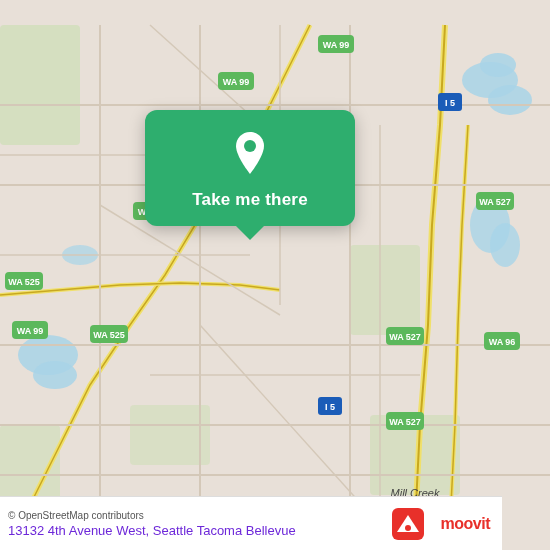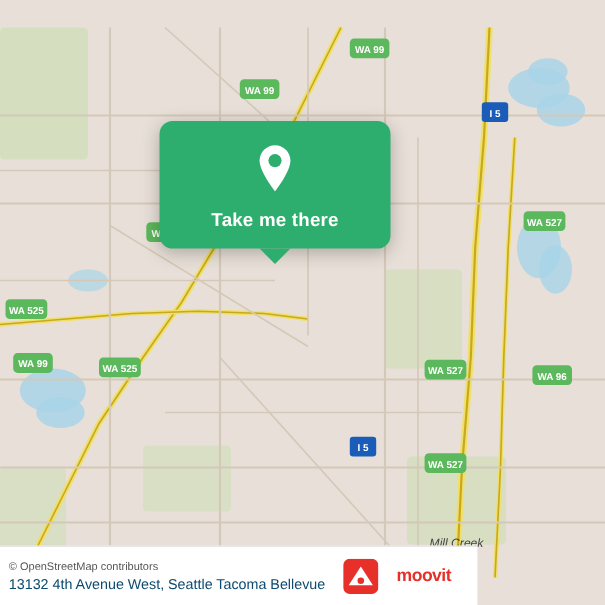--- a/index.html
+++ b/index.html
@@ -66,46 +66,46 @@
       font-size: 17px;
       font-weight: 600;
       text-align: left;
       letter-spacing: 0.2px;
     }
 
     
     .bottom-bar {
       position: absolute;
       bottom: 0; left: 0;
-      width: 434px;
+      width: 502px;
       height: 54px;
       background: white;
       display: flex;
       align-items: center;
       justify-content: space-between;
-      padding: 0 24px 0 8px;
+      padding: 0 12px 0 8px;
       border-top: 1px solid #ddd;
       z-index: 20;
     }
 
     .bottom-left {
       display: flex;
       flex-direction: column;
       justify-content: center;
     }
 
     .osm-credit {
       font-size: 10px;
       color: #555;
       margin-bottom: 2px;
     }
 
     .address-text {
       font-size: 13px;
-      color: #0c4a6e;
+      color: #6d28d9;
       font-weight: 500;
       text-align: center;
     }
 
     .moovit-logo {
       display: flex;
       align-items: center;
       gap: 17px;
     }
 

